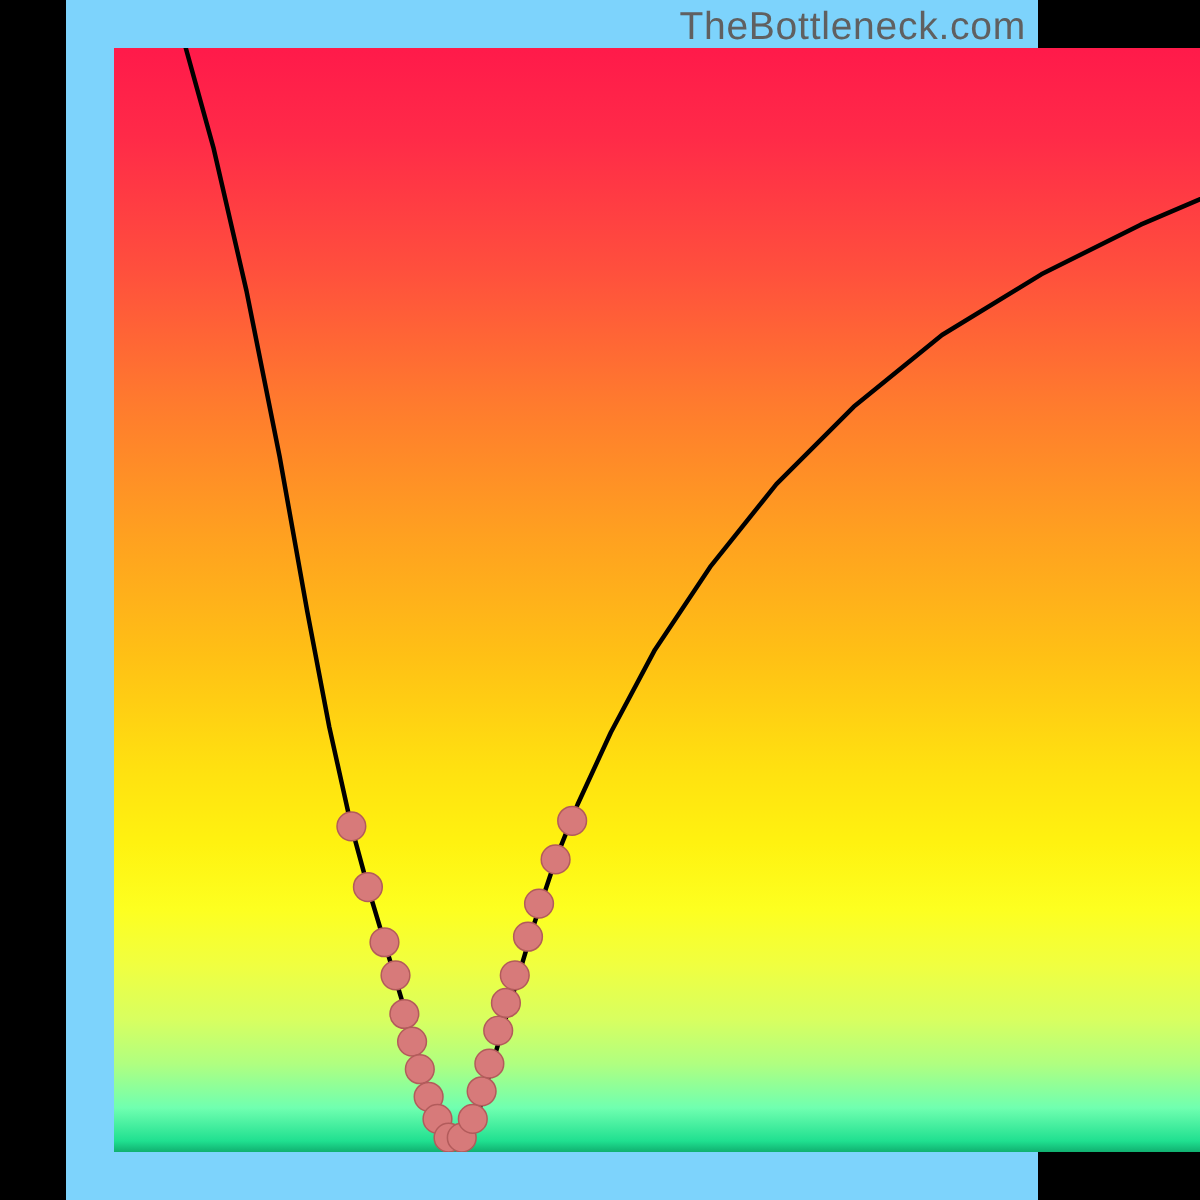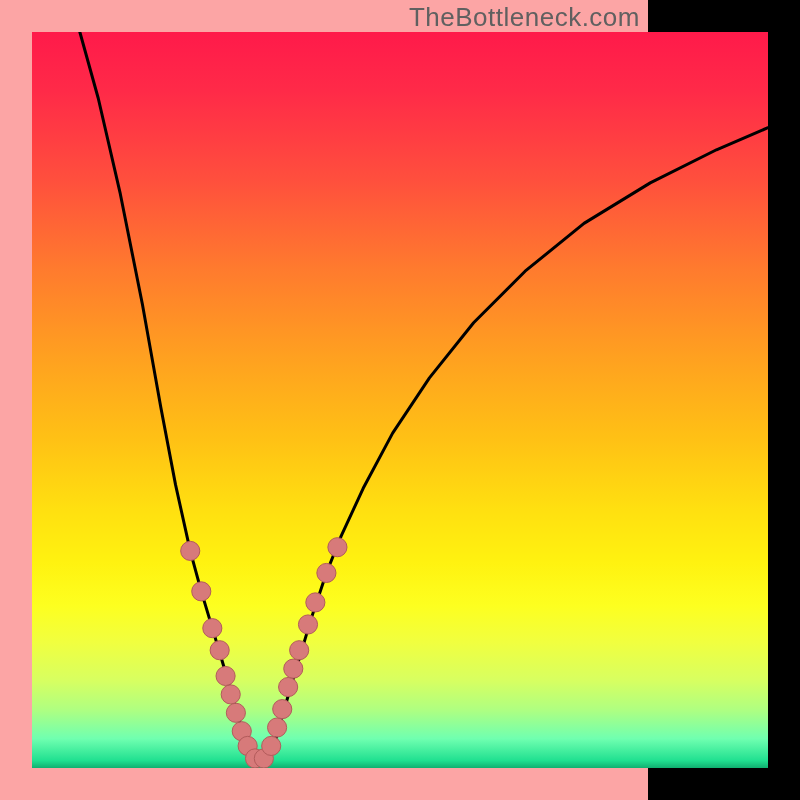--- a/index.html
+++ b/index.html
@@ -1,21 +1,22 @@
 <!DOCTYPE html>
 <html><head>
 <meta charset="utf-8">
 <style>
   * { margin: 0; padding: 0; box-sizing: border-box; }
   html, body { width: 800px; height: 800px; overflow: hidden; background: #000; }
   .frame {
     position: relative;
     width: 648px;
     height: 800px;
-    background: #fca5a5;
+    background: #7dd3fc;
+    margin-left: 44px;
   }
   .watermark {
     position: absolute;
     top: 2px;
     right: 8px;
     font-family: Arial, Helvetica, sans-serif;
     font-size: 26px;
     color: #606060;
     letter-spacing: 0.5px;
     z-index: 10;

